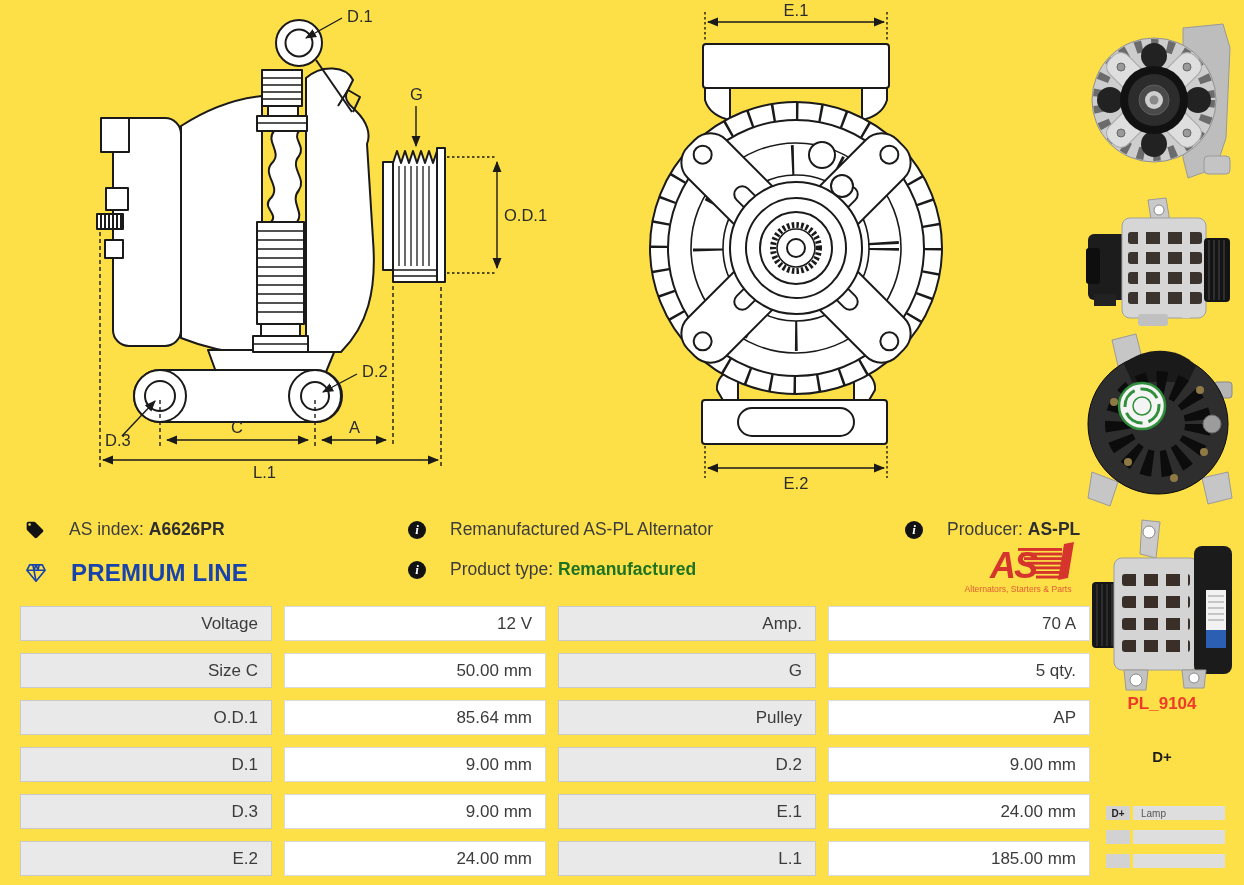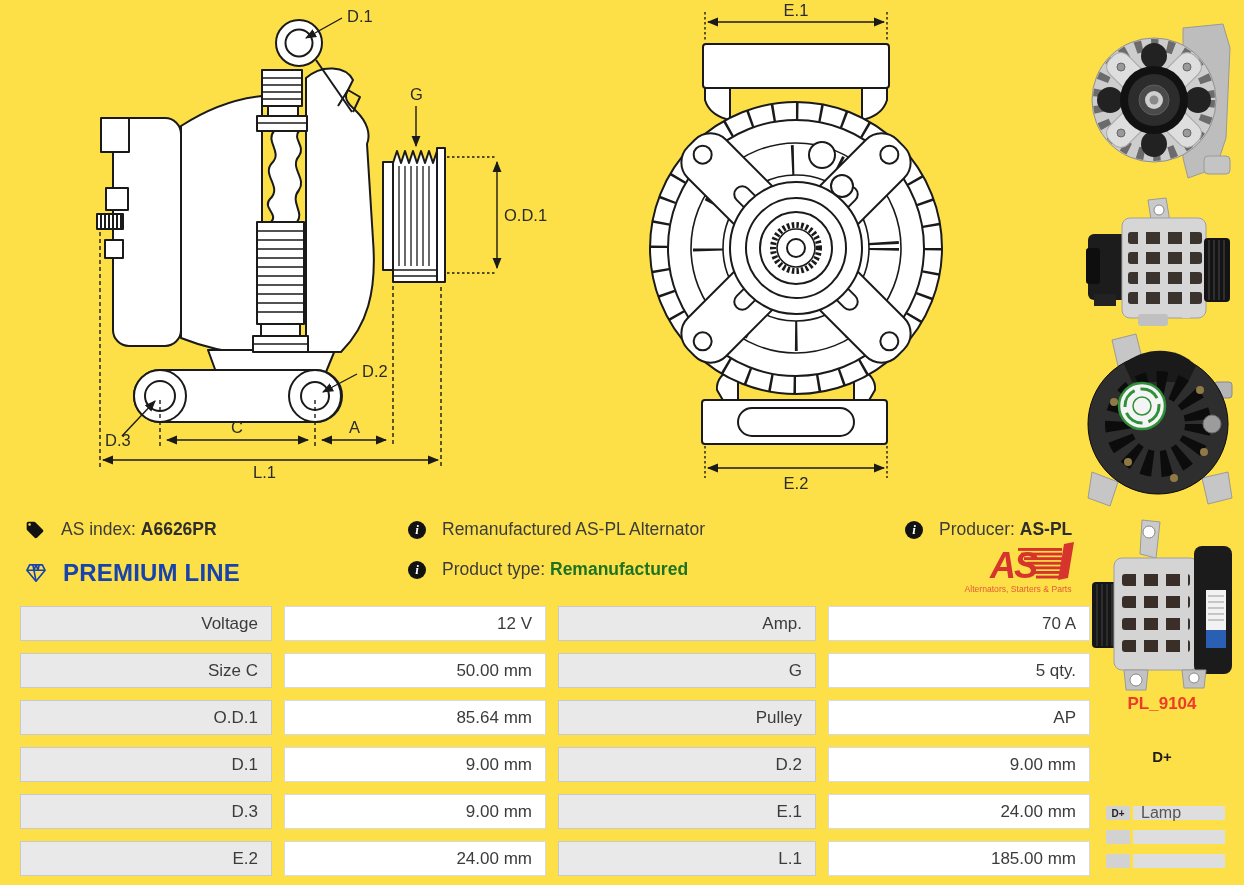--- a/index.html
+++ b/index.html
@@ -1,19 +1,19 @@
 <!DOCTYPE html>
 <html style="--premium-blue: #1843ad; --green: #1e7222; --brand-red: #d5352c; --plug-red: #ee3a28; --tbl-label-bg: #e9e9e9; --tbl-border: #c9c9c9;"><head>
 <meta charset="utf-8">
 <style>
   html,body{margin:0;padding:0;background:#fff;}
   .page{position:relative;width:1244px;height:885px;background:#fde047;overflow:hidden;
         font-family:"Liberation Sans",sans-serif;color:#3c3c3c;}
   .abs{position:absolute;}
-  .info-line{display:flex;align-items:center;gap:16px;font-size:17.5px;white-space:nowrap;}
+  .info-line{display:flex;align-items:center;gap:24px;font-size:17.5px;white-space:nowrap;}
   .info-line b{color:#2e2e2e;}
   .premium{color:var(--premium-blue,#1843ad);font-weight:bold;font-size:24px;letter-spacing:.2px;}
   .ptype-val{color:var(--green,#1e7222);font-weight:bold;}
   .iicon{width:18px;height:18px;border-radius:50%;background:#121212;color:#fff;flex:0 0 18px;
          display:inline-flex;align-items:center;justify-content:center;
          font-family:"Liberation Serif",serif;font-weight:bold;font-style:italic;font-size:13px;}
   .spec-table{position:absolute;left:20px;top:606px;display:grid;
               grid-template-columns:252px 262px 258px 262px;gap:12px;}
   .cell{height:35px;display:flex;align-items:center;justify-content:flex-end;
         padding-right:13px;font-size:17px;color:#3b3b3b;box-sizing:border-box;
@@ -22,21 +22,21 @@
   .value-cell{background:#fff;border-color:#d9d9d9;}
   .sidebar{position:absolute;left:1080px;top:0;width:164px;height:885px;}
   .plcode{position:absolute;left:0;top:694px;width:164px;text-align:center;
           font-weight:bold;font-size:17px;color:var(--plug-red,#ee3a28);}
   .dplus{position:absolute;left:0;top:748px;width:164px;text-align:center;
          font-weight:bold;font-size:15px;color:#1c1c1c;}
   .plug-table{position:absolute;left:26px;top:806px;}
   .plug-row{display:flex;gap:3px;margin-bottom:10px;}
   .plug-pin{width:24px;height:14px;background:#d2d2d2;font-size:10px;font-weight:bold;
             display:flex;align-items:center;justify-content:center;color:#222;}
-  .plug-desc{width:92px;height:14px;background:#dedede;font-size:16px;color:#555;
+  .plug-desc{width:92px;height:14px;background:#dedede;font-size:10px;color:#555;
              display:flex;align-items:center;padding-left:8px;box-sizing:border-box;}
   svg text{font-family:"Liberation Sans",sans-serif;}
 </style>
 </head>
 <body>
 
 <div class="page">
 
   <svg class="abs" style="left:0;top:0" width="560" height="500" viewBox="0 0 560 500">
     <defs>

